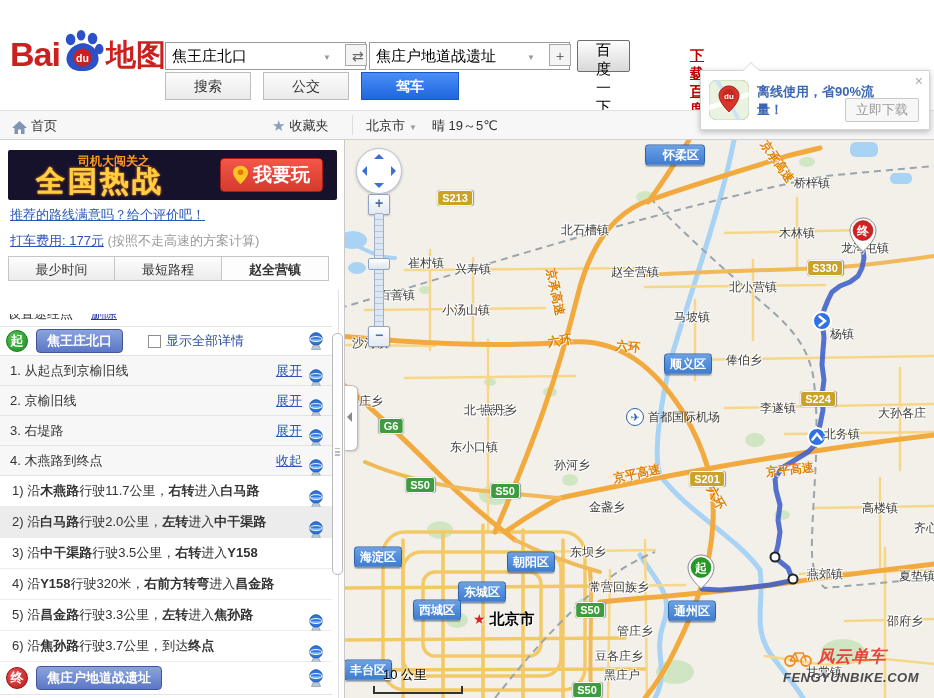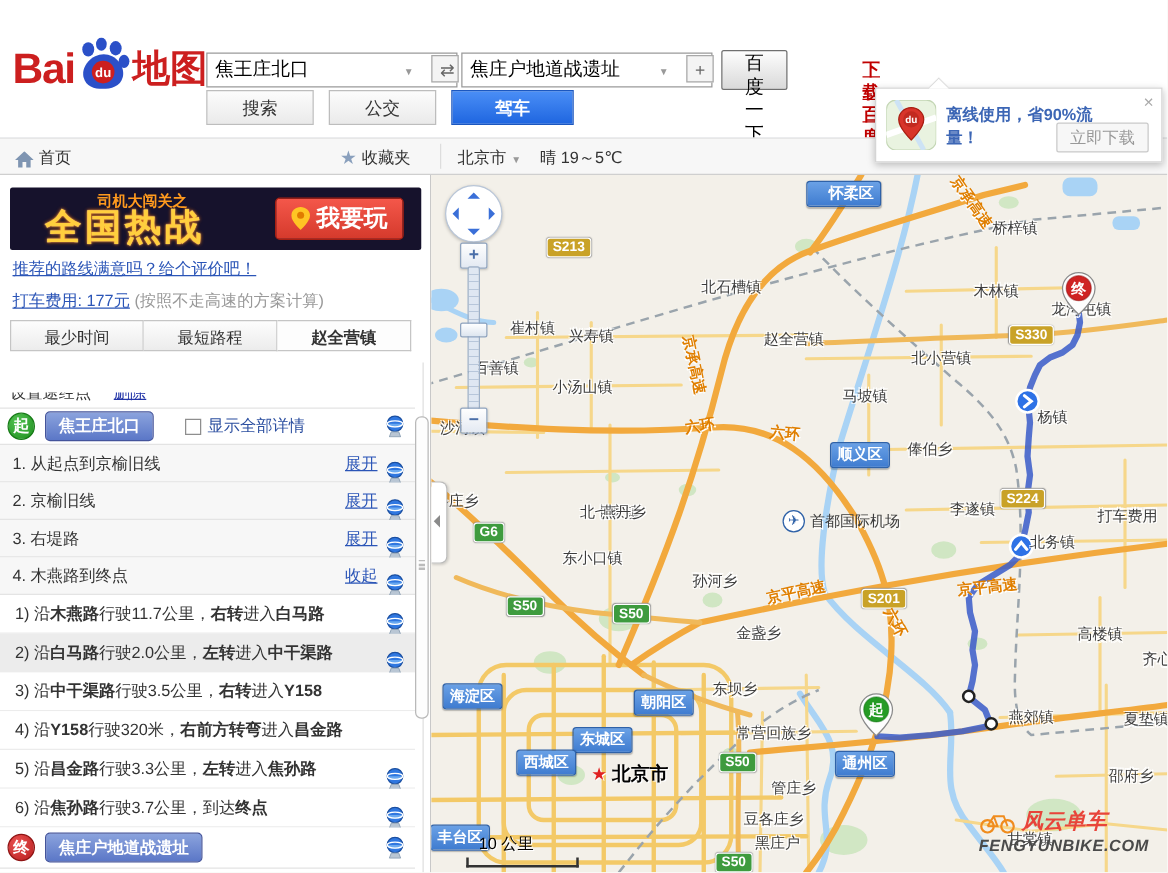--- a/index.html
+++ b/index.html
@@ -423,21 +423,21 @@
         <div class="town" style="left: 290px; top: 132px;">赵全营镇</div>
         <div class="town" style="left: 81px; top: 123px;">崔村镇</div>
         <div class="town" style="left: 128px; top: 129px;">兴寿镇</div>
         <div class="town" style="left: 52px; top: 155px;">百善镇</div>
         <div class="town" style="left: 121px; top: 170px;">小汤山镇</div>
         <div class="town" style="left: 347px; top: 177px;">马坡镇</div>
         <div class="town" style="left: 408px; top: 147px;">北小营镇</div>
         <div class="town" style="left: 497px; top: 194px;">杨镇</div>
         <div class="town" style="left: 399px; top: 220px;">俸伯乡</div>
         <div class="town" style="left: 433px; top: 268px;">李遂镇</div>
-        <div class="town" style="left: 557px; top: 273px;">打车费用</div>
+        <div class="town" style="left: 557px; top: 273px;">大孙各庄</div>
         <div class="town" style="left: 497px; top: 294px;">北务镇</div>
         <div class="town" style="left: 535px; top: 368px;">高楼镇</div>
         <div class="town" style="left: 581px; top: 388px;">齐心</div>
         <div class="town" style="left: 143px; top: 238px; margin-top: 32px;">北七家镇</div>
         <div class="town" style="left: 154px; top: 270px;">燕丹乡</div>
         <div class="town" style="left: 129px; top: 307px;">东小口镇</div>
         <div class="town" style="left: 227px; top: 325px;">孙河乡</div>
         <div class="town" style="left: 262px; top: 367px;">金盏乡</div>
         <div class="town" style="left: 25px; top: 203px;">沙河镇</div>
         <div class="town" style="left: 20px; top: 261px;">各庄乡</div>

